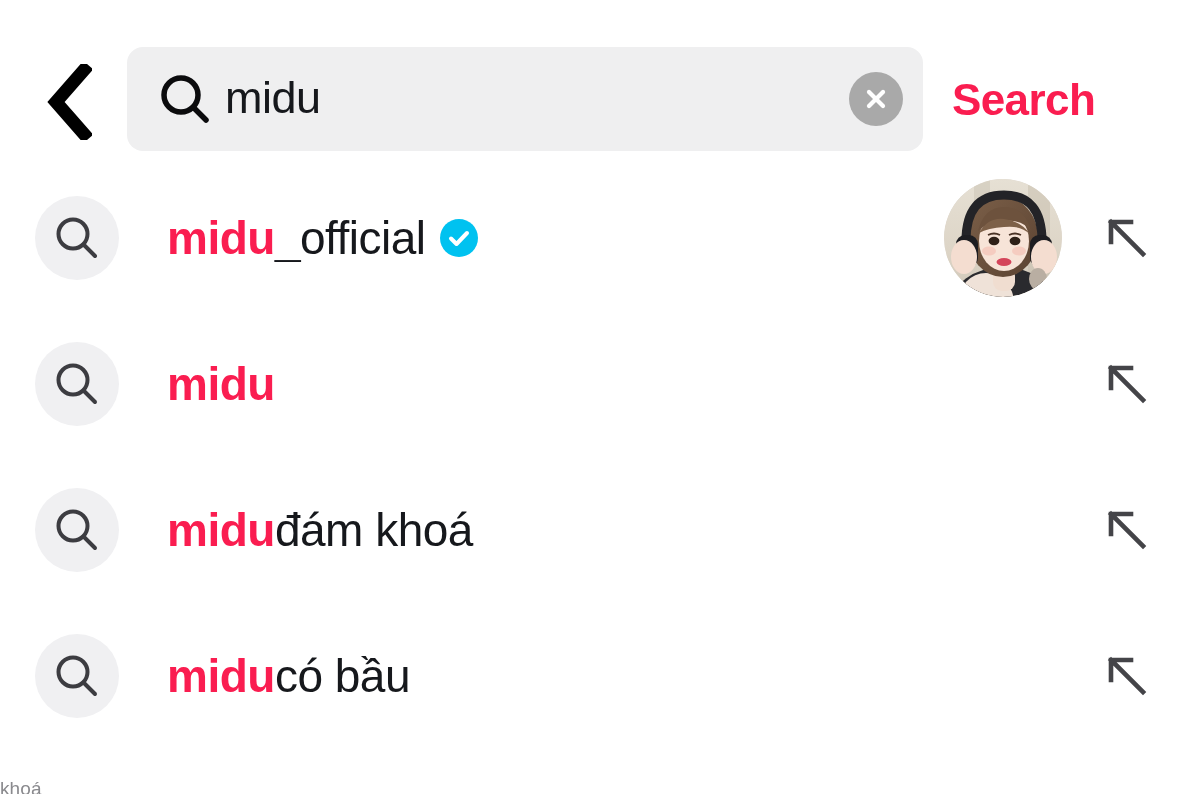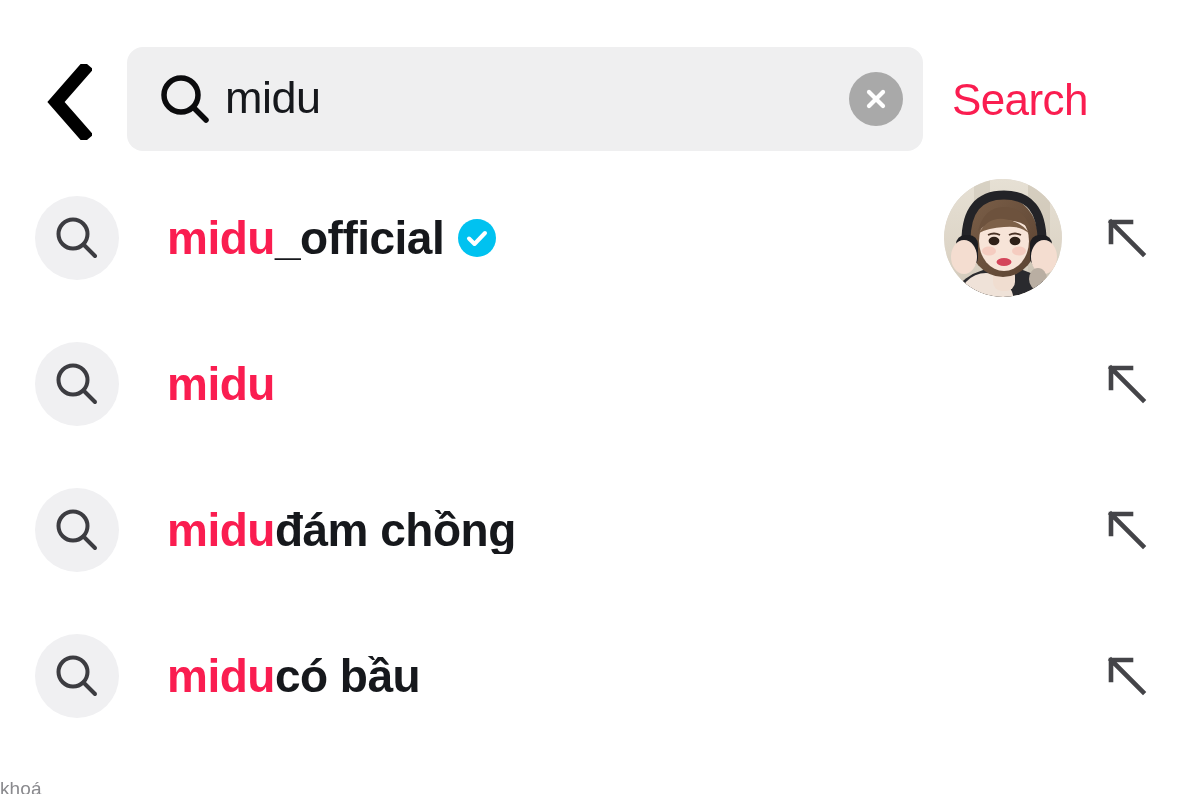--- a/index.html
+++ b/index.html
@@ -98,21 +98,21 @@
   .search-action {
     position: absolute;
     left: 952px;
     top: 60px;
     width: 200px;
     height: 80px;
     display: flex;
     align-items: center;
     justify-content: flex-start;
     font-size: 44px;
-    font-weight: 400;
+    font-weight: 700;
     color: #fa1d50;
     letter-spacing: -0.6px;
     cursor: pointer;
     background: none;
     border: none;
     padding: 0;
     font-family: "Liberation Sans", sans-serif;
   }
 
   
@@ -156,21 +156,21 @@
     align-items: center;
     white-space: nowrap;
     overflow: hidden;
   }
   .row-label .match {
     color: #fa1d50;
     font-weight: 700;
   }
   .row-label .rest {
     color: #16181c;
-    font-weight: 700;
+    font-weight: 400;
   }
 
   .verified-badge {
     display: inline-flex;
     align-items: center;
     justify-content: center;
     width: 38px;
     height: 38px;
     margin-left: 14px;
     flex: 0 0 auto;
@@ -359,21 +359,21 @@
 
   <div class="suggestion-row">
     <span class="row-glass">
       <svg width="46" height="46" viewBox="0 0 46 46" fill="none" xmlns="http://www.w3.org/2000/svg">
         <circle cx="19" cy="19" r="14.5" stroke="#3c3c41" stroke-width="4" fill="none"></circle>
         <line x1="29.5" y1="29.5" x2="41" y2="41" stroke="#3c3c41" stroke-width="4" stroke-linecap="round"></line>
       </svg>
     </span>
     <span class="row-label">
       <span class="match">midu</span>
-        <span class="rest"> đám chồng</span>
+        <span class="rest"> đám khoá</span>
     </span>
     <span class="row-avatar-spacer"></span>
     <span class="row-arrow">
       <span>
         <svg width="52" height="52" viewBox="0 0 52 52" fill="none" xmlns="http://www.w3.org/2000/svg">
           <path d="M10 10 L10 30 M10 10 L30 10 M10 10 L42 42" stroke="#444448" stroke-width="4.6" stroke-linecap="square" fill="none"></path>
         </svg>
       </span>
     </span>
   </div>

